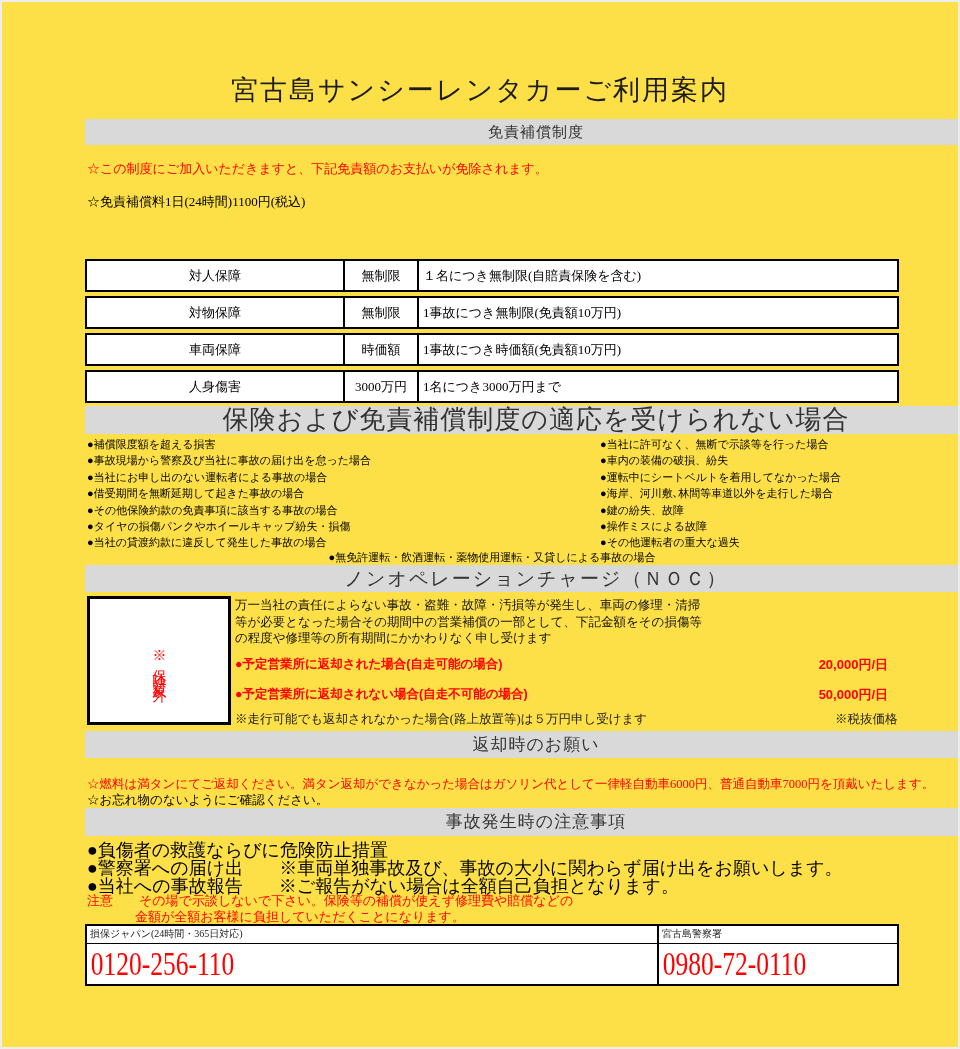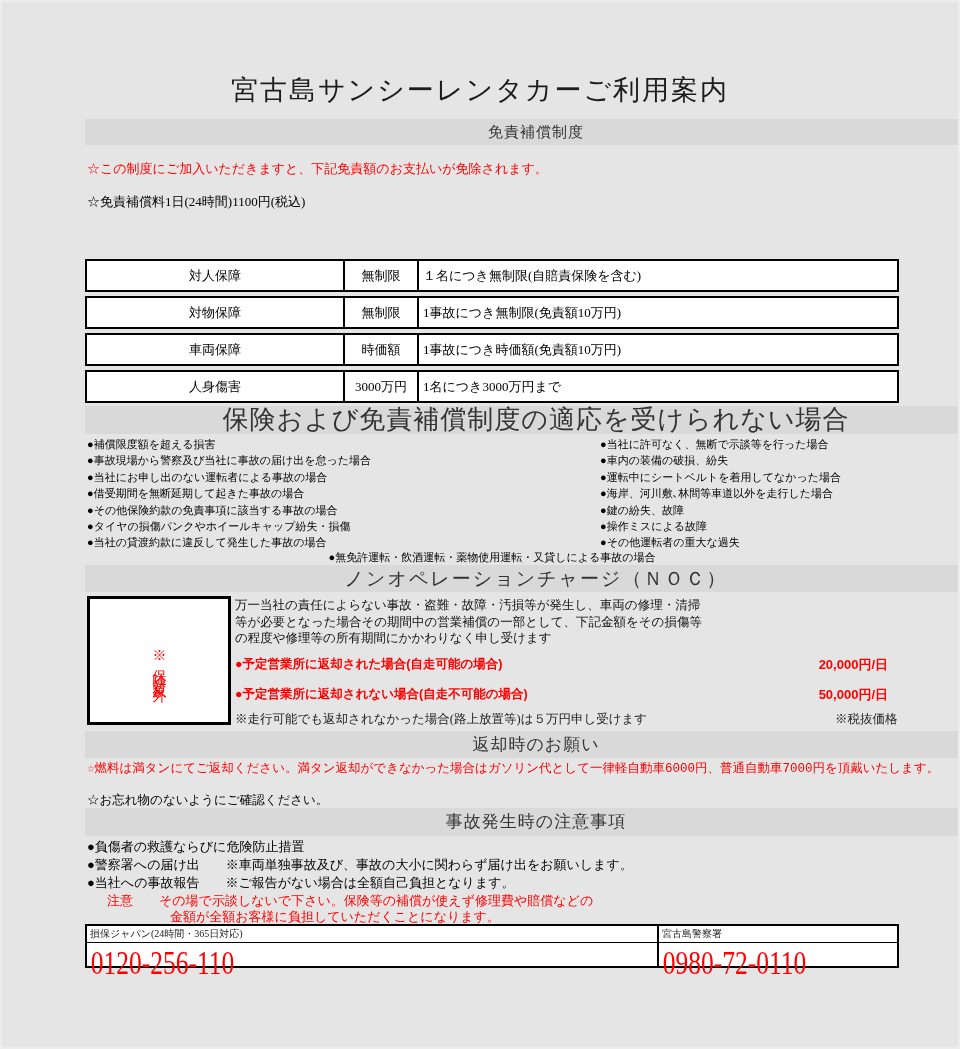--- a/index.html
+++ b/index.html
@@ -1,17 +1,17 @@
 <!DOCTYPE html>
 <html><head>
 <meta charset="utf-8">
 <style>
   html,body{margin:0;padding:0;background:#fff;}
   .page{
-    position:relative;width:960px;height:1049px;background:#e5e5e5;
+    position:relative;width:960px;height:1049px;background:#fde047;
     box-sizing:border-box;border:2px solid #ededed;
     font-family:"Liberation Serif","DejaVu Serif",serif;color:#000;
     overflow:hidden;
   }
   .abs{position:absolute;}
   .doc-title{
     left:0;right:0;top:70px;text-align:center;
     font-size:27px;letter-spacing:2px;color:#1c1c1c;white-space:nowrap;
   }
   .bar{
@@ -59,31 +59,31 @@
   .charge-price{
     font-family:"Liberation Sans","DejaVu Sans",sans-serif;
     font-weight:bold;color:#ff0000;font-size:13px;white-space:nowrap;right:70px;
   }
   .cl1{top:654px;} .cp1{top:654px;}
   .cl2{top:684px;} .cp2{top:684px;}
   .noc-note{left:233px;top:709px;font-size:12.5px;white-space:nowrap;color:#222;}
   .tax-note{left:833px;top:709px;width:64px;overflow:hidden;font-size:12.5px;white-space:nowrap;color:#222;}
 
   .ret-line{left:85px;white-space:nowrap;font-size:12.5px;}
-  .ret1{top:758px;color:#ff0000;font-family:Liberation Mono, monospace;}
+  .ret1{top:774px;color:#ff0000;}
   .ret2{top:774px;color:#000;}
   .ret3{top:790px;color:#000;}
 
-  .acc-line{left:85px;white-space:nowrap;font-size:13px;color:#000;}
+  .acc-line{left:85px;white-space:nowrap;font-size:18px;color:#000;}
   .acc1{top:836px;} .acc2{top:854px;} .acc3{top:872px;}
-  .warn1{left:85px;top:890px;font-size:13px;color:#ff0000;white-space:nowrap;margin-left:20px;}
-  .warn2{left:133px;top:906px;font-size:13px;color:#ff0000;white-space:nowrap;margin-left:35px;}
+  .warn1{left:85px;top:890px;font-size:13px;color:#ff0000;white-space:nowrap;}
+  .warn2{left:133px;top:906px;font-size:13px;color:#ff0000;white-space:nowrap;}
 
   .ptable{
-    left:83px;top:922px;width:814px;height:44px;border:2px solid #000;
+    left:83px;top:922px;width:814px;height:62px;border:2px solid #000;
     display:flex;box-sizing:border-box;background:#fff;
   }
   .pcell{display:flex;flex-direction:column;box-sizing:border-box;}
   .pcell.left{width:572px;border-right:2px solid #000;}
   .pcell.right{flex:1;}
   .plabel{height:17px;border-bottom:1px solid #000;font-size:10px;line-height:16px;padding-left:3px;color:#222;white-space:nowrap;}
   .pphone{
     flex:1;color:#ff0000;font-size:34px;line-height:40px;padding-left:5px;
     transform:scaleX(0.75);transform-origin:left center;white-space:nowrap;
   }

